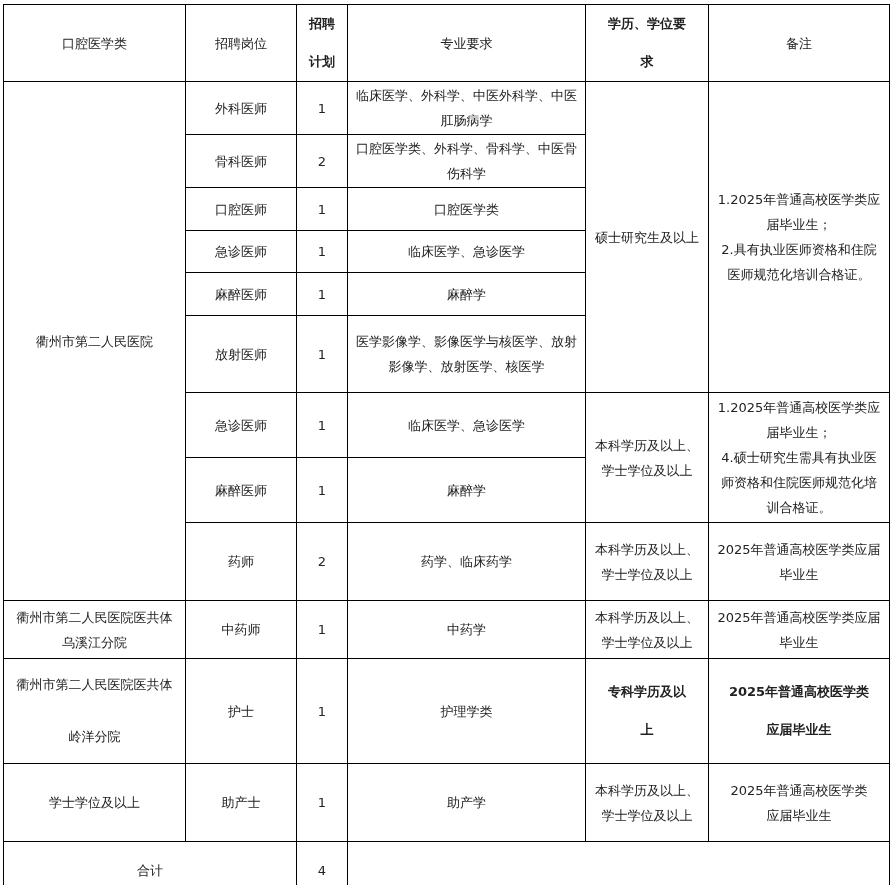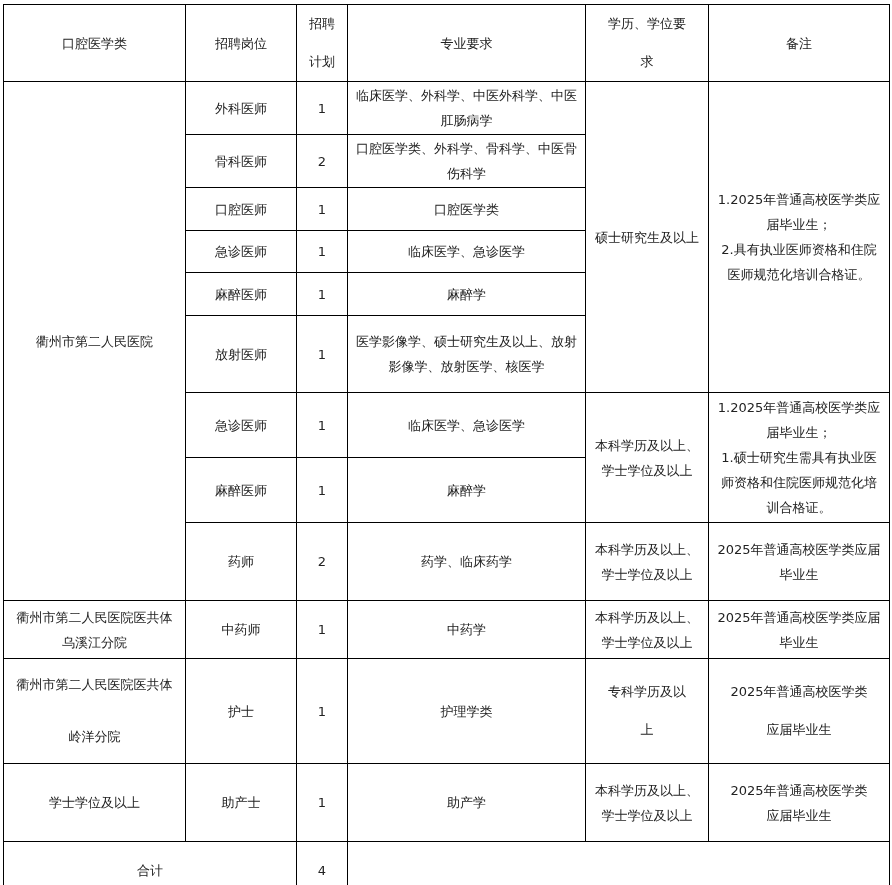--- a/index.html
+++ b/index.html
@@ -16,21 +16,21 @@
       line-height: 25px;
       text-align: center;
       vertical-align: middle;
       padding: 0 8px;
       word-break: break-all;
     }
     td.note { text-align: left; padding: 0 8px 0 10px; }
     td.note-center { text-align: center; }
     td.note-top { vertical-align: top; padding-top: 92px; }
     .line { display: block; }
-    td.loose .line { line-height: 38px; }
+    td.loose .line { line-height: 38px; font-weight: bold; }
   </style>
 </head>
 <body>
 
 <table class="recruit">
   <colgroup>
     <col style="width:182px">
     <col style="width:111px">
     <col style="width:51px">
     <col style="width:238px">
@@ -86,31 +86,31 @@
 
   <tr style="height:43px">
     <td>麻醉医师</td>
     <td>1</td>
     <td>麻醉学</td>
   </tr>
 
   <tr style="height:77px">
     <td>放射医师</td>
     <td>1</td>
-    <td>医学影像学、硕士研究生及以上、放射影像学、放射医学、核医学</td>
+    <td>医学影像学、影像医学与核医学、放射影像学、放射医学、核医学</td>
   </tr>
 
   <tr style="height:65px">
     <td>急诊医师</td>
     <td>1</td>
     <td>临床医学、急诊医学</td>
     <td rowspan="2">本科学历及以上、学士学位及以上</td>
     <td rowspan="2" class="note">
       <span class="line">1.2025年普通高校医学类应届毕业生；</span>
-      <span class="line">1.硕士研究生需具有执业医师资格和住院医师规范化培训合格证。</span>
+      <span class="line">4.硕士研究生需具有执业医师资格和住院医师规范化培训合格证。</span>
     </td>
   </tr>
 
   <tr style="height:65px">
     <td>麻醉医师</td>
     <td>1</td>
     <td>麻醉学</td>
   </tr>
 
   <tr style="height:78px">

